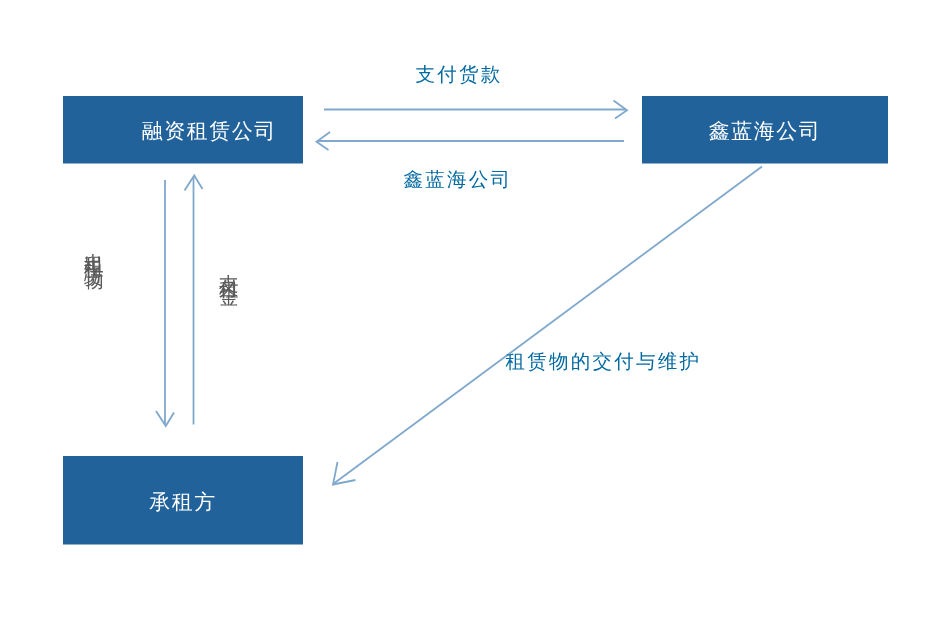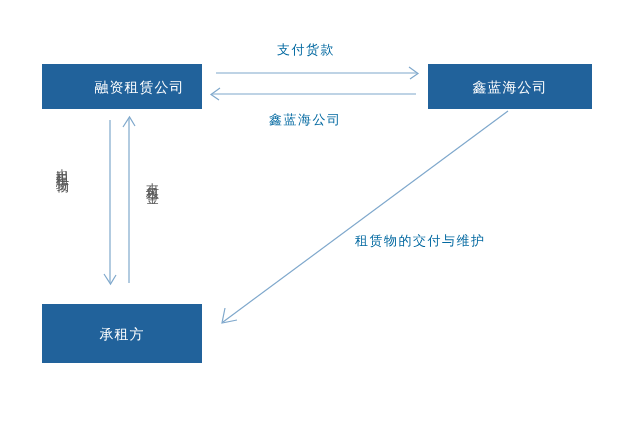--- a/index.html
+++ b/index.html
@@ -58,21 +58,21 @@
     color: #595959;
     font-size: 13px;
     letter-spacing: 3px;
     line-height: 1;
     writing-mode: vertical-rl;
     text-orientation: upright;
     white-space: nowrap;
   }
   #label-pay-goods     { left: 277px; top: 43px; }
   #label-sell-asset    { left: 269px; top: 113px; }
-  #label-delivery      { left: 355px; top: 234px; text-align: center; }
+  #label-delivery      { left: 337px; top: 234px; text-align: center; }
   #label-lease-out     { left: 56px;  top: 158px; }
   #label-pay-rent      { left: 146px; top: 172px; }
 </style>
 </head>
 <body>
 
 <div id="diagram-canvas">
 
   <svg id="arrow-layer" viewBox="0 0 629 427" width="629" height="427" xmlns="http://www.w3.org/2000/svg">
 

